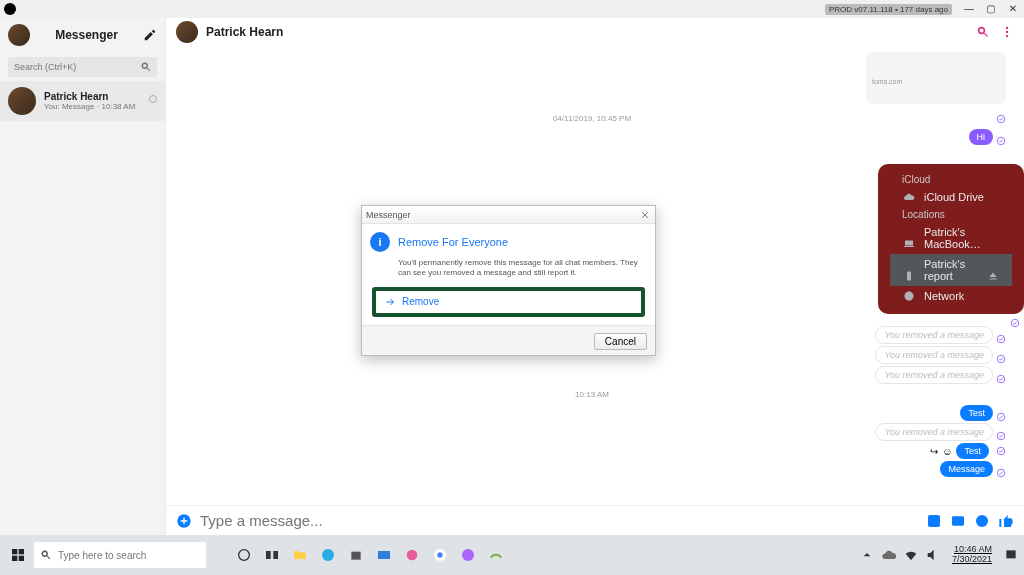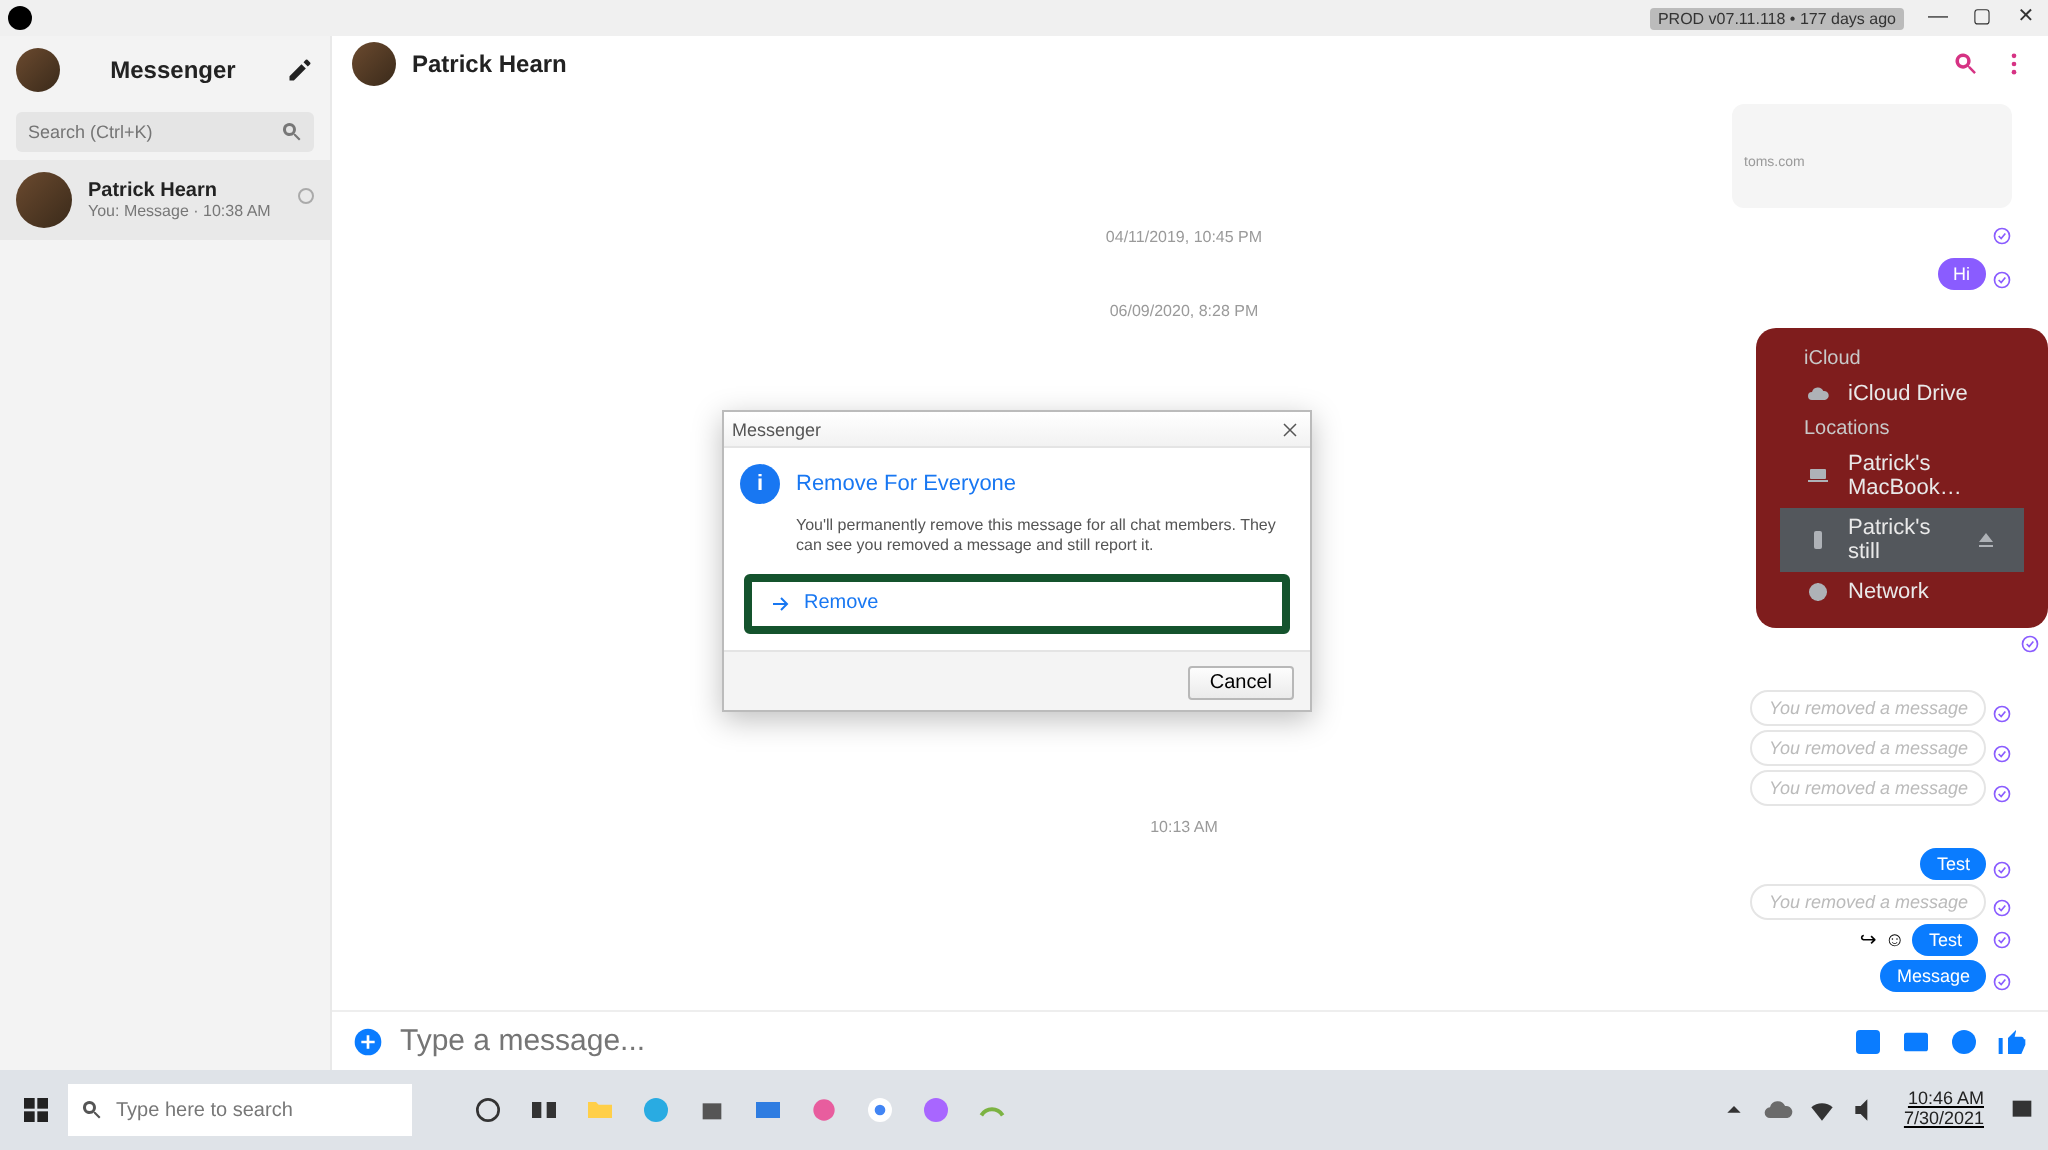--- a/index.html
+++ b/index.html
@@ -42,21 +42,21 @@
   .card .src{color:#9a9a9a;font-size:7px;margin-top:2px;}
   .bub-wrap{display:flex;justify-content:flex-end;align-items:center;margin:2px 0;}
   .bub{background:#0a7cff;color:#fff;font-size:9px;padding:3px 8px;border-radius:10px;}
   .removed{background:#fff;border:1px solid #e5e5e5;color:#bbb;font-style:italic;}
   .check{width:10px;height:10px;margin-left:3px;}
   .check svg{width:10px;height:10px;fill:none;stroke:#8a5cff;stroke-width:2;}
   .react{display:flex;justify-content:flex-end;align-items:center;gap:4px;font-size:10px;margin:2px 0;}
   
   .popup{position:absolute;right:0;top:118px;width:146px;background:#7f1d1d;border-radius:10px;padding:8px 12px;color:#e9e9e9;font-size:11px;}
   .popup .lbl{padding:2px 12px;color:#c8c8c8;font-size:10px;}
-  .popup .row{display:flex;align-items:center;padding:4px 12px;gap:8px;}
+  .popup .row{display:flex;align-items:flex-end;padding:4px 12px;gap:8px;}
   .popup .row.sel{background:#53575c;}
   .popup .ic{width:14px;height:12px;}
   .popup svg{width:14px;height:12px;fill:#aeb2b7;}
   .eject{margin-left:auto;}
   
   .composer{height:30px;display:flex;align-items:center;padding:0 10px;gap:8px;border-top:1px solid #eee;}
   .plus{width:16px;height:16px;}
   .plus svg{width:16px;height:16px;fill:#0a7cff;}
   .msg-in{flex:1;border:none;font-size:15px;color:#999;outline:none;}
   .comp-ic{width:16px;height:16px;}
@@ -156,21 +156,20 @@
             </svg></div>
       </div>
       <div class="ts">04/11/2019, 10:45 PM</div>
       <div class="bub-wrap">
         <div class="bub" style="background:#8a5cff">Hi</div>
         <div class="check"><svg viewBox="0 0 24 24">
               <circle cx="12" cy="12" r="9"></circle>
               <path d="M8 12l3 3 5-6"></path>
             </svg></div>
       </div>
-      <div class="ts">06/09/2020, 8:28 PM</div>
 
       <div class="popup">
         <div class="lbl">iCloud</div>
         <div class="row">
           <span class="ic"><svg viewBox="0 0 24 24">
                 <path d="M19 18H6a4 4 0 010-8 6 6 0 0111.3-1A4.5 4.5 0 0119 18z"></path>
               </svg></span>
           <span>iCloud Drive</span>
         </div>
         <div class="lbl">Locations</div>
@@ -178,21 +177,21 @@
           <span class="ic"><svg viewBox="0 0 24 24">
                 <rect x="4" y="5" width="16" height="10" rx="1"></rect>
                 <rect x="2" y="16" width="20" height="2"></rect>
               </svg></span>
           <span>Patrick's MacBook…</span>
         </div>
         <div class="row sel">
           <span class="ic"><svg viewBox="0 0 24 24">
                 <rect x="8" y="3" width="8" height="18" rx="2"></rect>
               </svg></span>
-          <span>Patrick's still</span>
+          <span>Patrick's report</span>
           <span class="ic eject"><svg viewBox="0 0 24 24">
                 <path d="M5 14h14L12 5 5 14zm0 3h14v2H5z"></path>
               </svg></span>
         </div>
         <div class="row">
           <span class="ic"><svg viewBox="0 0 24 24">
                 <circle cx="12" cy="12" r="9"></circle>
                 <path d="M3 12h18M12 3a15 15 0 010 18M12 3a15 15 0 000 18" fill="none" stroke="#aeb2b7"></path>
               </svg></span>
           <span>Network</span>

